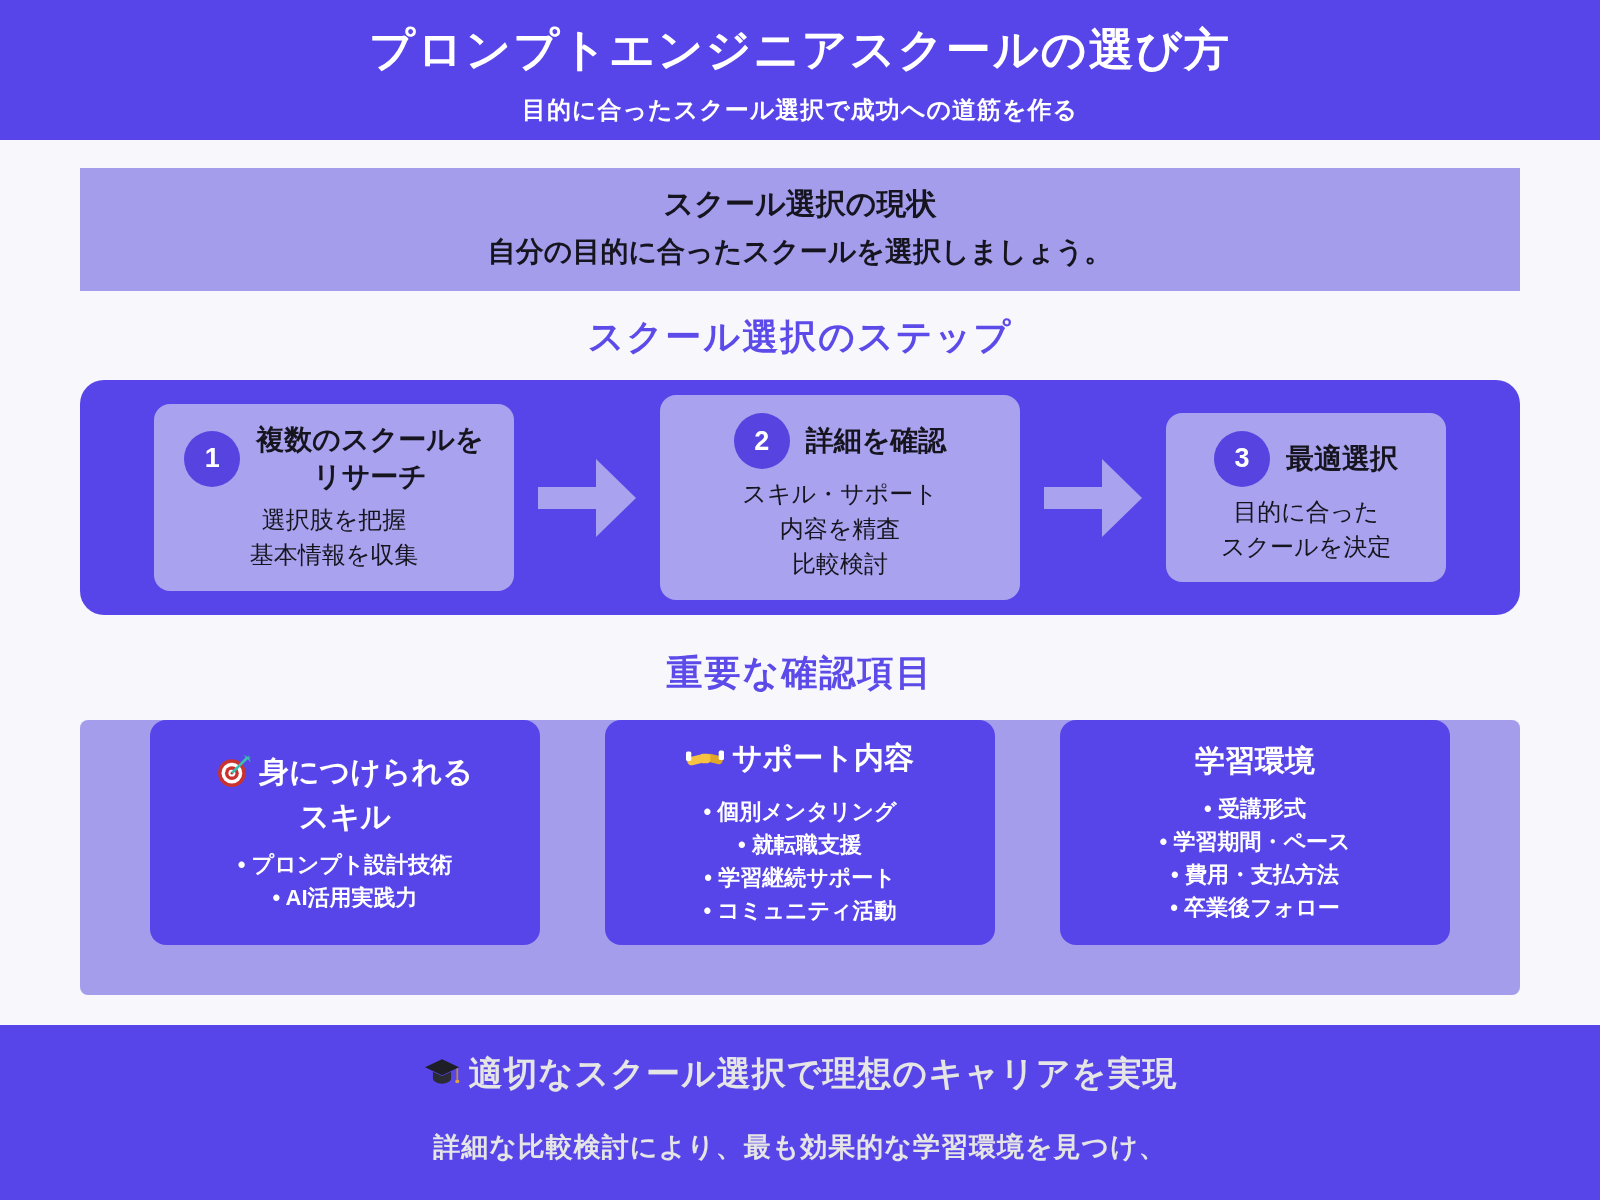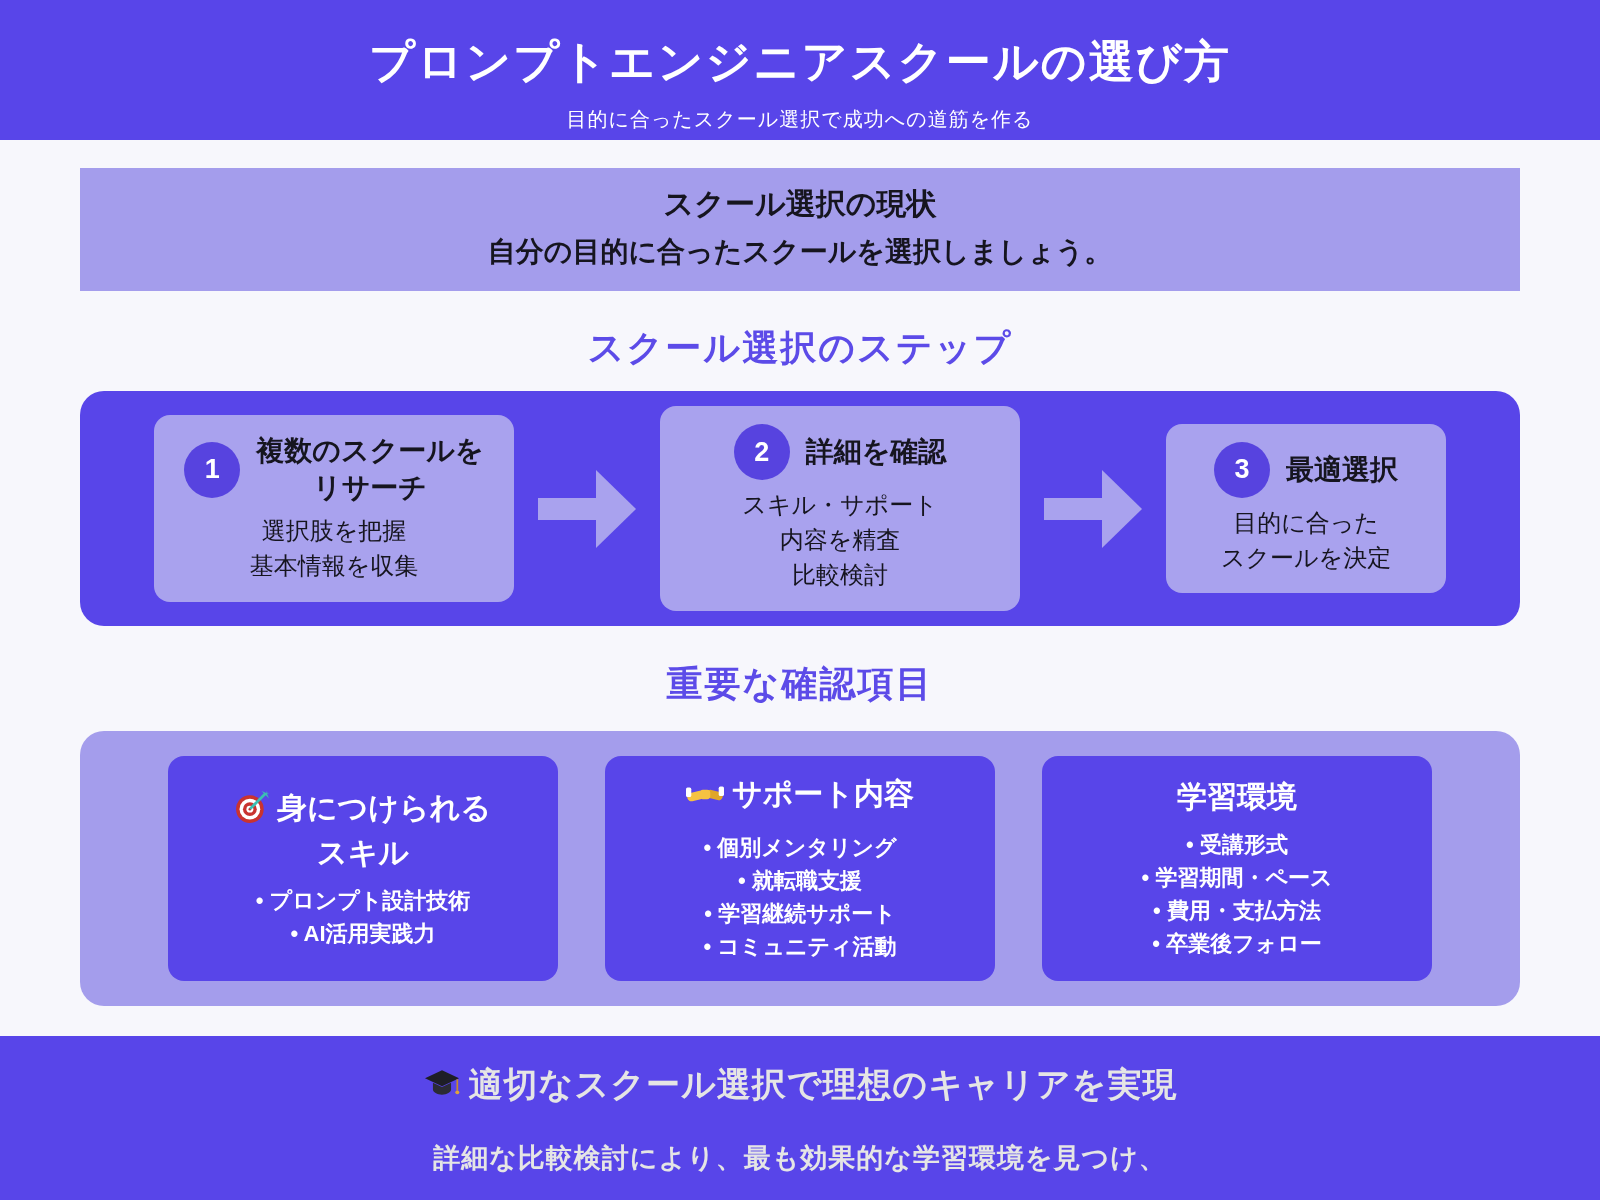--- a/index.html
+++ b/index.html
@@ -11,24 +11,24 @@
     flex-direction: column;
     overflow: hidden;
   }
   
   .header {
     background: #5845E9;
     color: #fff;
     text-align: center;
     height: 140px;
     flex: none;
-    padding-top: 32px;
+    padding-top: 20px;
   }
   .header h1 { font-size: 45px; font-weight: bold; letter-spacing: 2px; }
-  .header .subtitle { font-size: 20px; font-weight: normal; margin-top: 14px; letter-spacing: 1px; }
+  .header .subtitle { font-size: 24px; font-weight: bold; margin-top: 14px; letter-spacing: 1px; }
 
   
   .status-box {
     margin: 28px 80px 0;
     background: #A49DEC;
     border-radius: 0;
     text-align: center;
     color: #16151F;
     padding: 16px 20px 20px;
     flex: none;
@@ -39,21 +39,21 @@
 
   
   .section-heading {
     text-align: center;
     color: #5C4BE8;
     font-size: 36px;
     font-weight: bold;
     letter-spacing: 2px;
     flex: none;
   }
-  .section-heading.steps { margin: 33px 0 18px; }
+  .section-heading.steps { margin: 22px 0 18px; }
   .section-heading.checks { margin: 34px 4px 22px; }
 
   
   .steps-container {
     margin: 0 80px;
     background: #5845E9;
     border-radius: 24px;
     height: 235px;
     display: flex;
     align-items: center;
@@ -106,26 +106,26 @@
     width: 0; height: 0;
     border-top: 39px solid transparent;
     border-bottom: 39px solid transparent;
     border-left: 40px solid #A9A2EE;
   }
 
   
   .checks-container {
     margin: 0 80px;
     background: #A49DEC;
-    border-radius: 24px;
+    border-radius: 8px;
     height: 275px;
     display: flex;
-    align-items: center;
-    justify-content: center;
-    gap: 47px;
+    align-items: flex-start;
+    justify-content: center;
+    gap: 65px;
     flex: none;
   }
   .check-card {
     background: #5845E9;
     border-radius: 16px;
     width: 390px;
     height: 225px;
     color: #fff;
     text-align: center;
     padding: 22px 12px;

